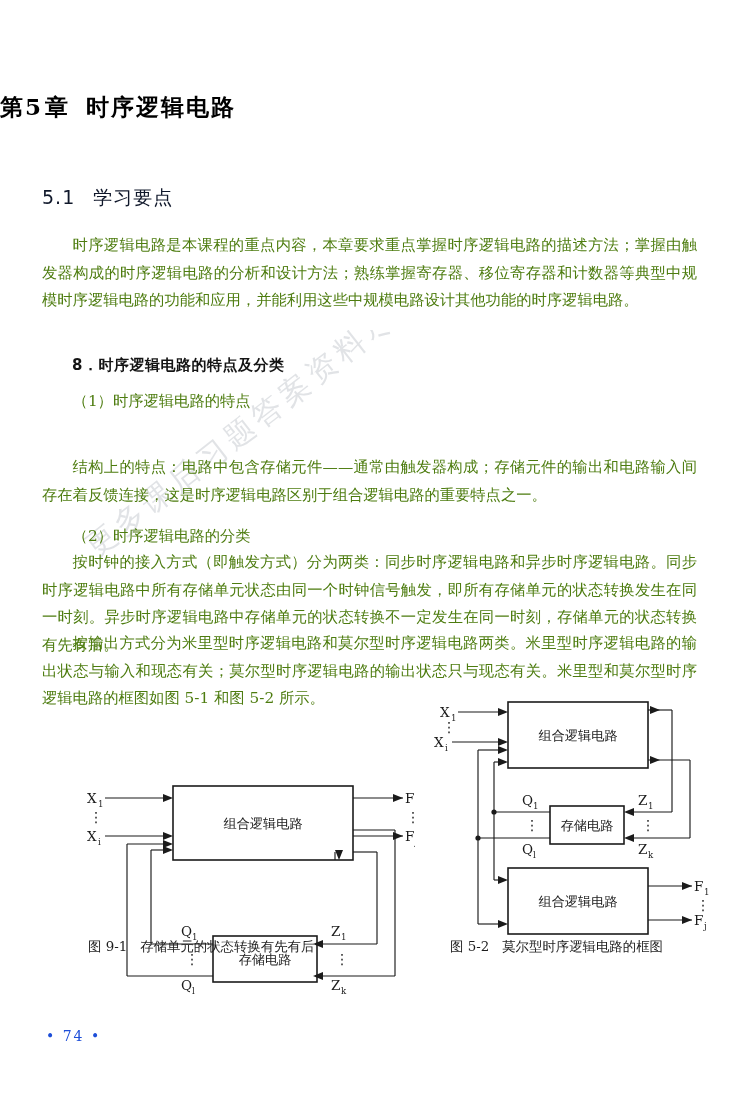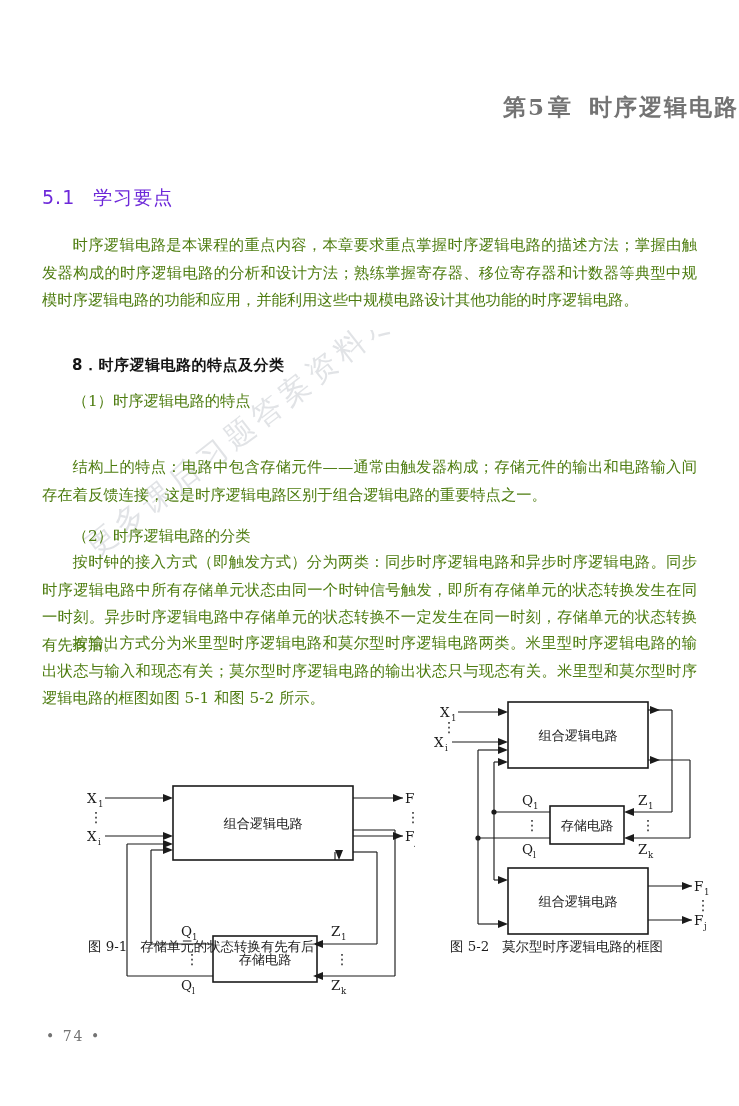--- a/index.html
+++ b/index.html
@@ -40,39 +40,39 @@
     letter-spacing: 5px;
     color: rgba(120,128,140,0.22);
     font-weight: 500;
   }
   
   .chapter-title {
     position: absolute;
     left: 0;
     top: 92px;
     width: 739px;
-    text-align: right;
+    text-align: left;
     font-family: "DejaVu Serif", "Liberation Serif", serif;
     font-size: 23px;
     font-weight: bold;
     letter-spacing: 2px;
-    color: #737373;
+    color: #000000;
     z-index: 10;
   }
   .chapter-title .num { letter-spacing: 4px; }
   .chapter-title .sep { display: inline-block; width: 16px; }
 
   
   .section-heading {
     position: absolute;
     left: 42px;
     top: 185px;
     font-family: "DejaVu Sans", "Liberation Sans", sans-serif;
     font-size: 19px;
-    color: #6d28d9;
+    color: #0f172a;
     letter-spacing: 1px;
     z-index: 10;
   }
   .section-heading .sec-num { margin-right: 18px; }
 
   
   .body-block {
     position: absolute;
     left: 42px;
     width: 655px;
@@ -113,21 +113,21 @@
   .cap-left  { position: absolute; left: 88px;  white-space: nowrap;}
   .cap-right { position: absolute; left: 450px; white-space: nowrap;}
   .cap-left .cap-num, .cap-right .cap-num { margin-right: 13px; }
 
   
   .page-number {
     position: absolute;
     left: 46px;
     top: 1028px;
     font-size: 14px;
-    color: #737373;
+    color: #1d4ed8;
     letter-spacing: 2px;
     z-index: 10;
     font-family: "DejaVu Serif", "Liberation Serif", serif;
   }
   svg text {
     font-family: "DejaVu Serif", "Liberation Serif", serif;
     fill: #1b1b1b;
   }
   .blk-label { font-size: 13.2px; }
   .pin-label { font-size: 13.5px; }

